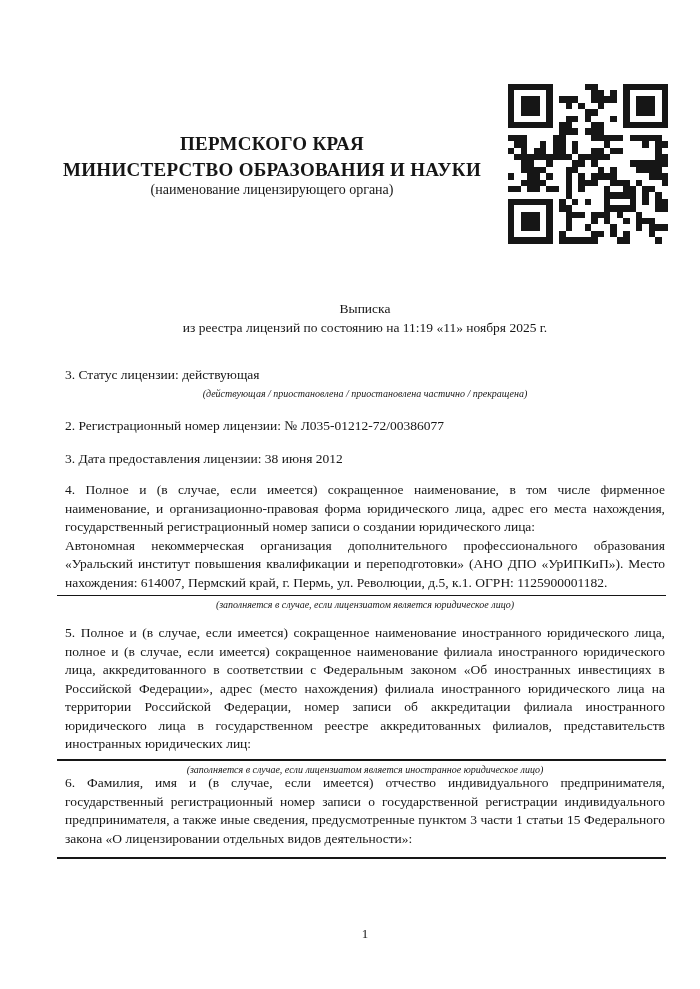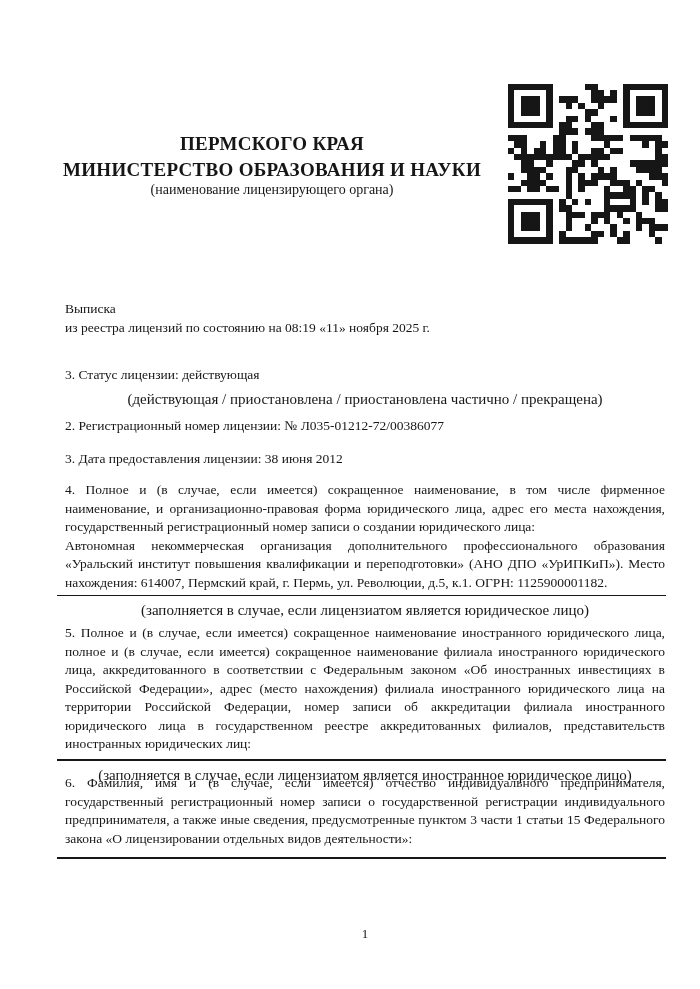--- a/index.html
+++ b/index.html
@@ -10,25 +10,25 @@
   }
   .abs{position:absolute;}
   
   .ministry{left:62px;top:131px;width:420px;text-align:center;}
   .ministry .hline{font-weight:bold;font-size:19px;line-height:26px;letter-spacing:.3px;}
   .ministry .hcap{font-size:14px;line-height:13px;}
   
   .qr{left:508px;top:82px;width:160px;height:163px;}
   .qr svg{display:block;width:100%;height:100%;}
   
-  .doc-title{left:65px;top:300px;width:600px;font-size:13.5px;line-height:18.5px;}
+  .doc-title{left:65px;top:300px;width:600px;text-align:center;font-size:13.5px;line-height:18.5px;}
   
   .item{left:65px;width:600px;font-size:13.5px;line-height:18.5px;}
   .just{text-align:justify;text-justify:inter-word;}
-  .cap{font-size:15px;line-height:13px;text-align:center;margin-top:8px;}
+  .cap{font-size:10px;line-height:13px;text-align:center;margin-top:2px;font-style:italic;}
   .rule{height:0;border-top:2px solid #161616;margin-left:-8px;width:609px;}
   .rule.thin{border-top-width:1.5px;}
   .i1{top:366px;} .i2{top:417px;} .i3{top:450px;}
   .i4{top:481px;} .i5{top:624px;} .i6{top:774px;} .i7{top:896px;}
   .i4 .rule{margin-top:3px;} .i5 .rule{margin-top:5px;} .i6 .rule{margin-top:9px;}
   .pagenum{left:65px;top:926px;width:600px;text-align:center;font-size:13px;line-height:16px;}
 </style>
 </head>
 <body>
 
@@ -258,21 +258,21 @@
     </div>
 
   <div class="abs ministry">
     <div class="hline">ПЕРМСКОГО КРАЯ</div>
     <div class="hline">МИНИСТЕРСТВО ОБРАЗОВАНИЯ И НАУКИ</div>
     <div class="hcap">(наименование лицензирующего органа)</div>
   </div>
 
   <div class="abs doc-title">
     <div>Выписка</div>
-    <div>из реестра лицензий по состоянию на 08:19 «11» ноября 2025 г.</div>
+    <div>из реестра лицензий по состоянию на 11:19 «11» ноября 2025 г.</div>
   </div>
 
   <div class="abs item i1">
     <div>3. Статус лицензии: действующая</div>
     <div class="cap">(действующая / приостановлена / приостановлена частично / прекращена)</div>
   </div>
 
   <div class="abs item i2">
     <div>2. Регистрационный номер лицензии: № Л035-01212-72/00386077</div>
   </div>

